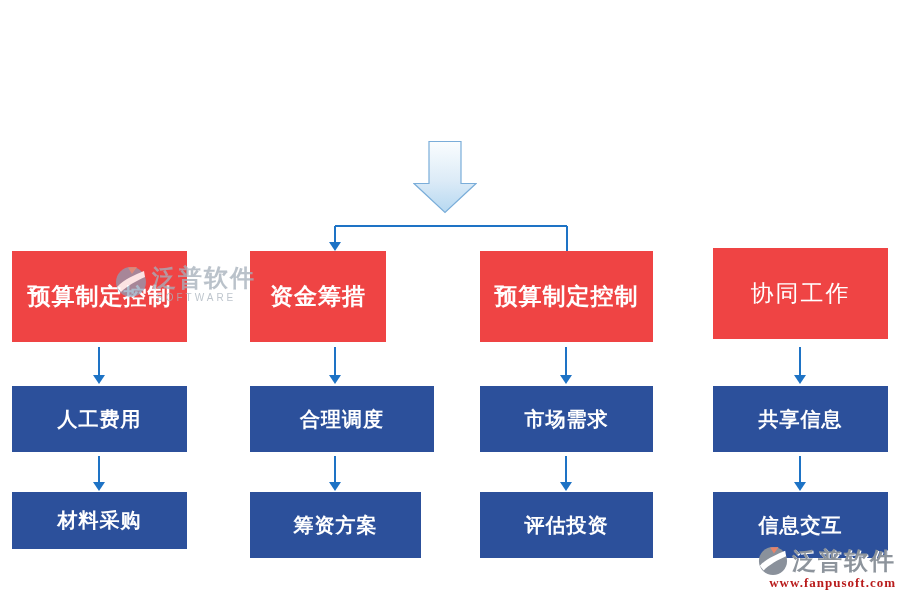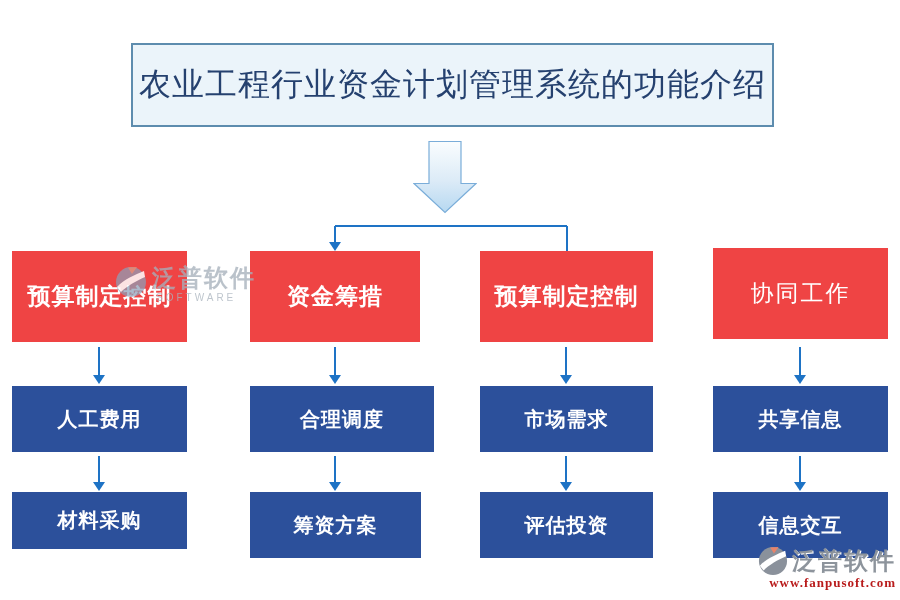--- a/index.html
+++ b/index.html
@@ -94,35 +94,32 @@
     <defs>
       <linearGradient id="arrowGrad" x1="0" y1="0" x2="0" y2="1">
         <stop offset="0" stop-color="#fafdfe"></stop>
         <stop offset="0.55" stop-color="#dcebf7"></stop>
         <stop offset="1" stop-color="#b6d8f1"></stop>
       </linearGradient>
     </defs>
     <polygon points="16,0.5 48,0.5 48,42.5 63,42.5 32,71.5 1,42.5 16,42.5" fill="url(#arrowGrad)" stroke="#7aadd9" stroke-width="1.2"></polygon>
   </svg>
 
-  <div class="title-box">
-    <span>农业工程行业资金计划管理系统的功能介绍</span>
-  </div>
 
   <div class="box r1" style="left:12px;top:251px;width:175px;height:91px">
     <span class="lbl-sans-bold">预算制定控制</span>
   </div>
   <div class="box r23" style="left:12px;top:386px;width:175px;height:66px">
     <span class="lbl-serif-bold">人工费用</span>
   </div>
   <div class="box r23" style="left:12px;top:492px;width:175px;height:57px">
     <span class="lbl-serif-bold">材料采购</span>
   </div>
 
-  <div class="box r1" style="left:250px;top:251px;width:170px;height:91px">
+  <div class="box r1" style="left:250px;top:251px;width:136px;height:91px">
     <span class="lbl-sans-bold">资金筹措</span>
   </div>
   <div class="box r23" style="left:250px;top:386px;width:184px;height:66px">
     <span class="lbl-serif-bold">合理调度</span>
   </div>
   <div class="box r23" style="left:250px;top:492px;width:171px;height:66px">
     <span class="lbl-serif-bold">筹资方案</span>
   </div>
 
   <div class="box r1" style="left:480px;top:251px;width:173px;height:91px">

